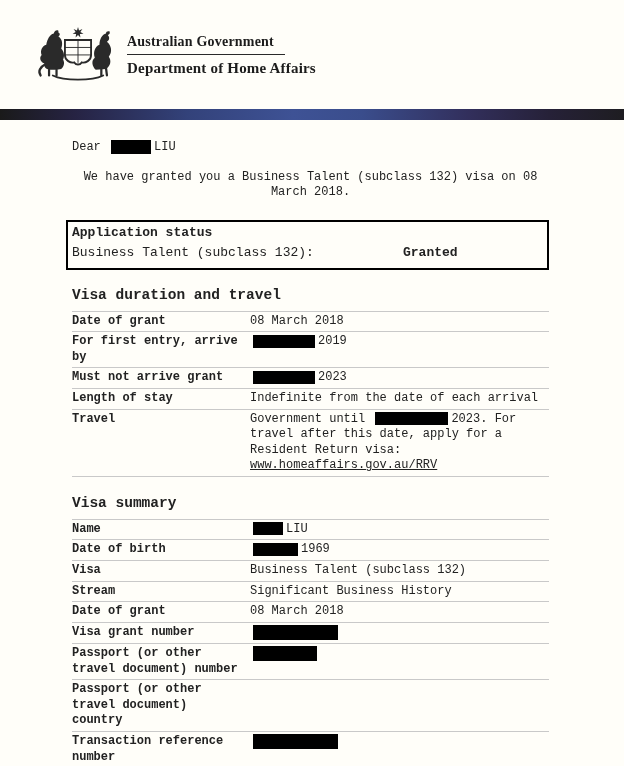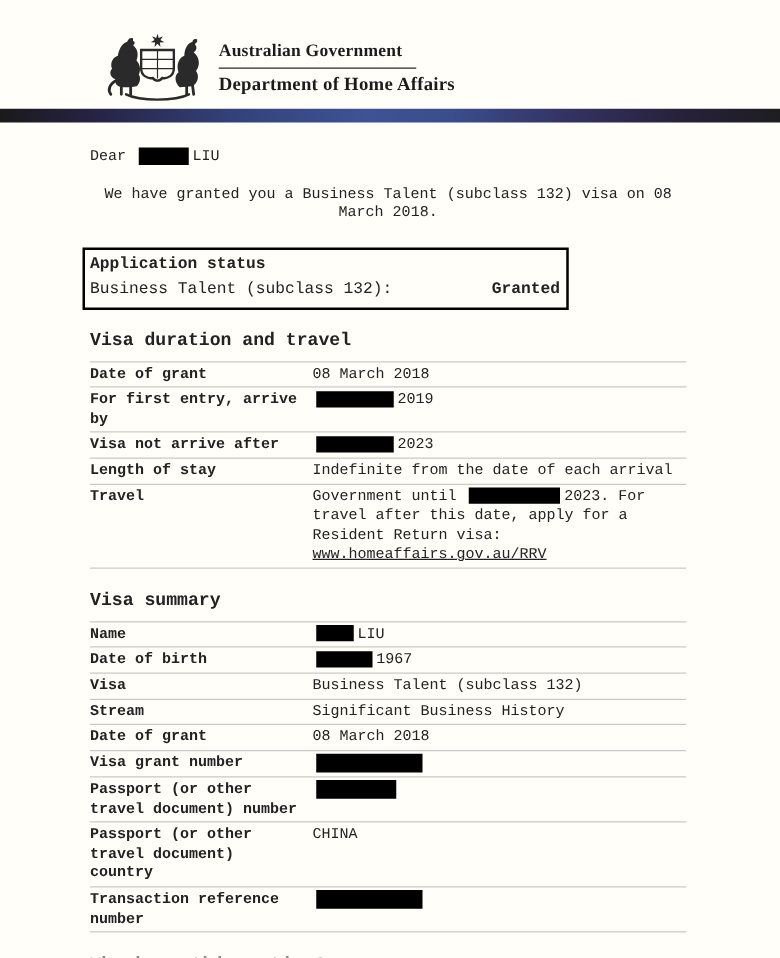--- a/index.html
+++ b/index.html
@@ -7,42 +7,42 @@
     --text:#222222; --divider:#c9c9c9; --box-border:#000000; --paper:#fffef9;
   }
   *{box-sizing:border-box;margin:0;padding:0;}
   body{margin:0;background:#ffffff;}
   .page{
     width:624px;height:766px;overflow:hidden;background:var(--paper);
     font-family:"Liberation Sans","DejaVu Sans",sans-serif;color:var(--text);
     position:relative;
   }
   
-  .header{display:flex;align-items:flex-start;padding:20px 4px 0 36px;height:87px;margin-left:48px;}
+  .header{display:flex;align-items:flex-start;padding:20px 4px 0 36px;height:109px;}
   .crest{width:84px;height:68px;flex:0 0 auto;}
   .header-text{margin-left:7px;padding-top:14px;font-family:"Liberation Serif","DejaVu Serif",serif;color:#1c1c1c;}
   .gov-title{font-size:14px;font-weight:bold;letter-spacing:.2px;}
   .header-divider{border:0;border-top:1.5px solid #2a2a2a;width:158px;margin:4px 0 5px 0;}
   .dept-title{font-size:15px;font-weight:bold;letter-spacing:.2px;}
   
   .top-bar{
     height:11px;width:624px;
     background:linear-gradient(to right,
       var(--bar-left) 0%, #262343 12%, #33427a 30%, var(--bar-blue) 47%,
       #3a4d8c 58%, #322f5c 75%, #262138 88%, var(--bar-right) 100%);
   }
   
   .content{padding:20px 75px 0 66px;font-size:12px;line-height:1.3;font-family:Liberation Mono, monospace;}
   .indent{margin-left:6px;}
   .dear-line{margin-bottom:14px;}
   .intro-line{margin-bottom:19px;text-align:center;}
   .redact{display:inline-block;background:#000;vertical-align:middle;margin:0 3px;}
   
   .status-box{
-    width:389px;border:2px solid var(--box-border);
+    width:483px;border:2px solid var(--box-border);
     padding:3px 5px 6px 4px;margin-bottom:16px;
   }
   .status-box-title{font-size:13px;font-weight:bold;margin-bottom:3px;}
   .status-row{display:flex;font-size:13px;}
   .status-label{width:331px;}
   .status-value{font-weight:bold;}
   
   .section-heading{font-size:14.5px;font-weight:bold;margin:0 0 6px 6px;}
   .section-heading.big{font-size:15px;margin-top:4px;}
   
@@ -100,42 +100,42 @@
     <div class="dtable">
         <div class="trow">
           <div class="tlabel">Date of grant</div>
           <div class="tvalue"><span>08 March 2018 </span></div>
         </div>
         <div class="trow">
           <div class="tlabel">For first entry, arrive by</div>
           <div class="tvalue"><span class="redact" style="width: 62px; height: 13px;"></span><span>2019 </span></div>
         </div>
         <div class="trow">
-          <div class="tlabel">Visa not arrive after</div>
+          <div class="tlabel">Must not arrive grant</div>
           <div class="tvalue"><span class="redact" style="width: 62px; height: 13px;"></span><span>2023 </span></div>
         </div>
         <div class="trow">
           <div class="tlabel">Length of stay</div>
           <div class="tvalue"><span>Indefinite from the date of each arrival </span></div>
         </div>
         <div class="trow">
           <div class="tlabel">Travel</div>
           <div class="tvalue"><span>Government until </span><span class="redact" style="width: 73px; height: 13px;"></span><span>2023. For travel after this date, apply for a Resident Return visa: </span><a class="doc-link" href="#">www.homeaffairs.gov.au/RRV</a></div>
         </div>
       </div>
 
     <div class="section-heading">Visa summary</div>
     <div class="dtable">
         <div class="trow">
           <div class="tlabel">Name</div>
           <div class="tvalue"><span class="redact" style="width: 30px; height: 13px;"></span><span>LIU </span></div>
         </div>
         <div class="trow">
           <div class="tlabel">Date of birth</div>
-          <div class="tvalue"><span class="redact" style="width: 45px; height: 13px;"></span><span>1967 </span></div>
+          <div class="tvalue"><span class="redact" style="width: 45px; height: 13px;"></span><span>1969 </span></div>
         </div>
         <div class="trow">
           <div class="tlabel">Visa</div>
           <div class="tvalue"><span>Business Talent (subclass 132) </span></div>
         </div>
         <div class="trow">
           <div class="tlabel">Stream</div>
           <div class="tvalue"><span>Significant Business History </span></div>
         </div>
         <div class="trow">
@@ -145,21 +145,20 @@
         <div class="trow">
           <div class="tlabel">Visa grant number</div>
           <div class="tvalue"><span class="redact" style="width: 85px; height: 15px;"></span></div>
         </div>
         <div class="trow">
           <div class="tlabel">Passport (or other travel document) number</div>
           <div class="tvalue"><span class="redact" style="width: 64px; height: 15px;"></span></div>
         </div>
         <div class="trow">
           <div class="tlabel">Passport (or other travel document) country</div>
-          <div class="tvalue"><span>CHINA </span></div>
         </div>
         <div class="trow">
           <div class="tlabel">Transaction reference number</div>
           <div class="tvalue"><span class="redact" style="width: 85px; height: 15px;"></span></div>
         </div>
       </div>
 
     <div class="section-heading big">Why keep this notice?</div>
 
   </div>

